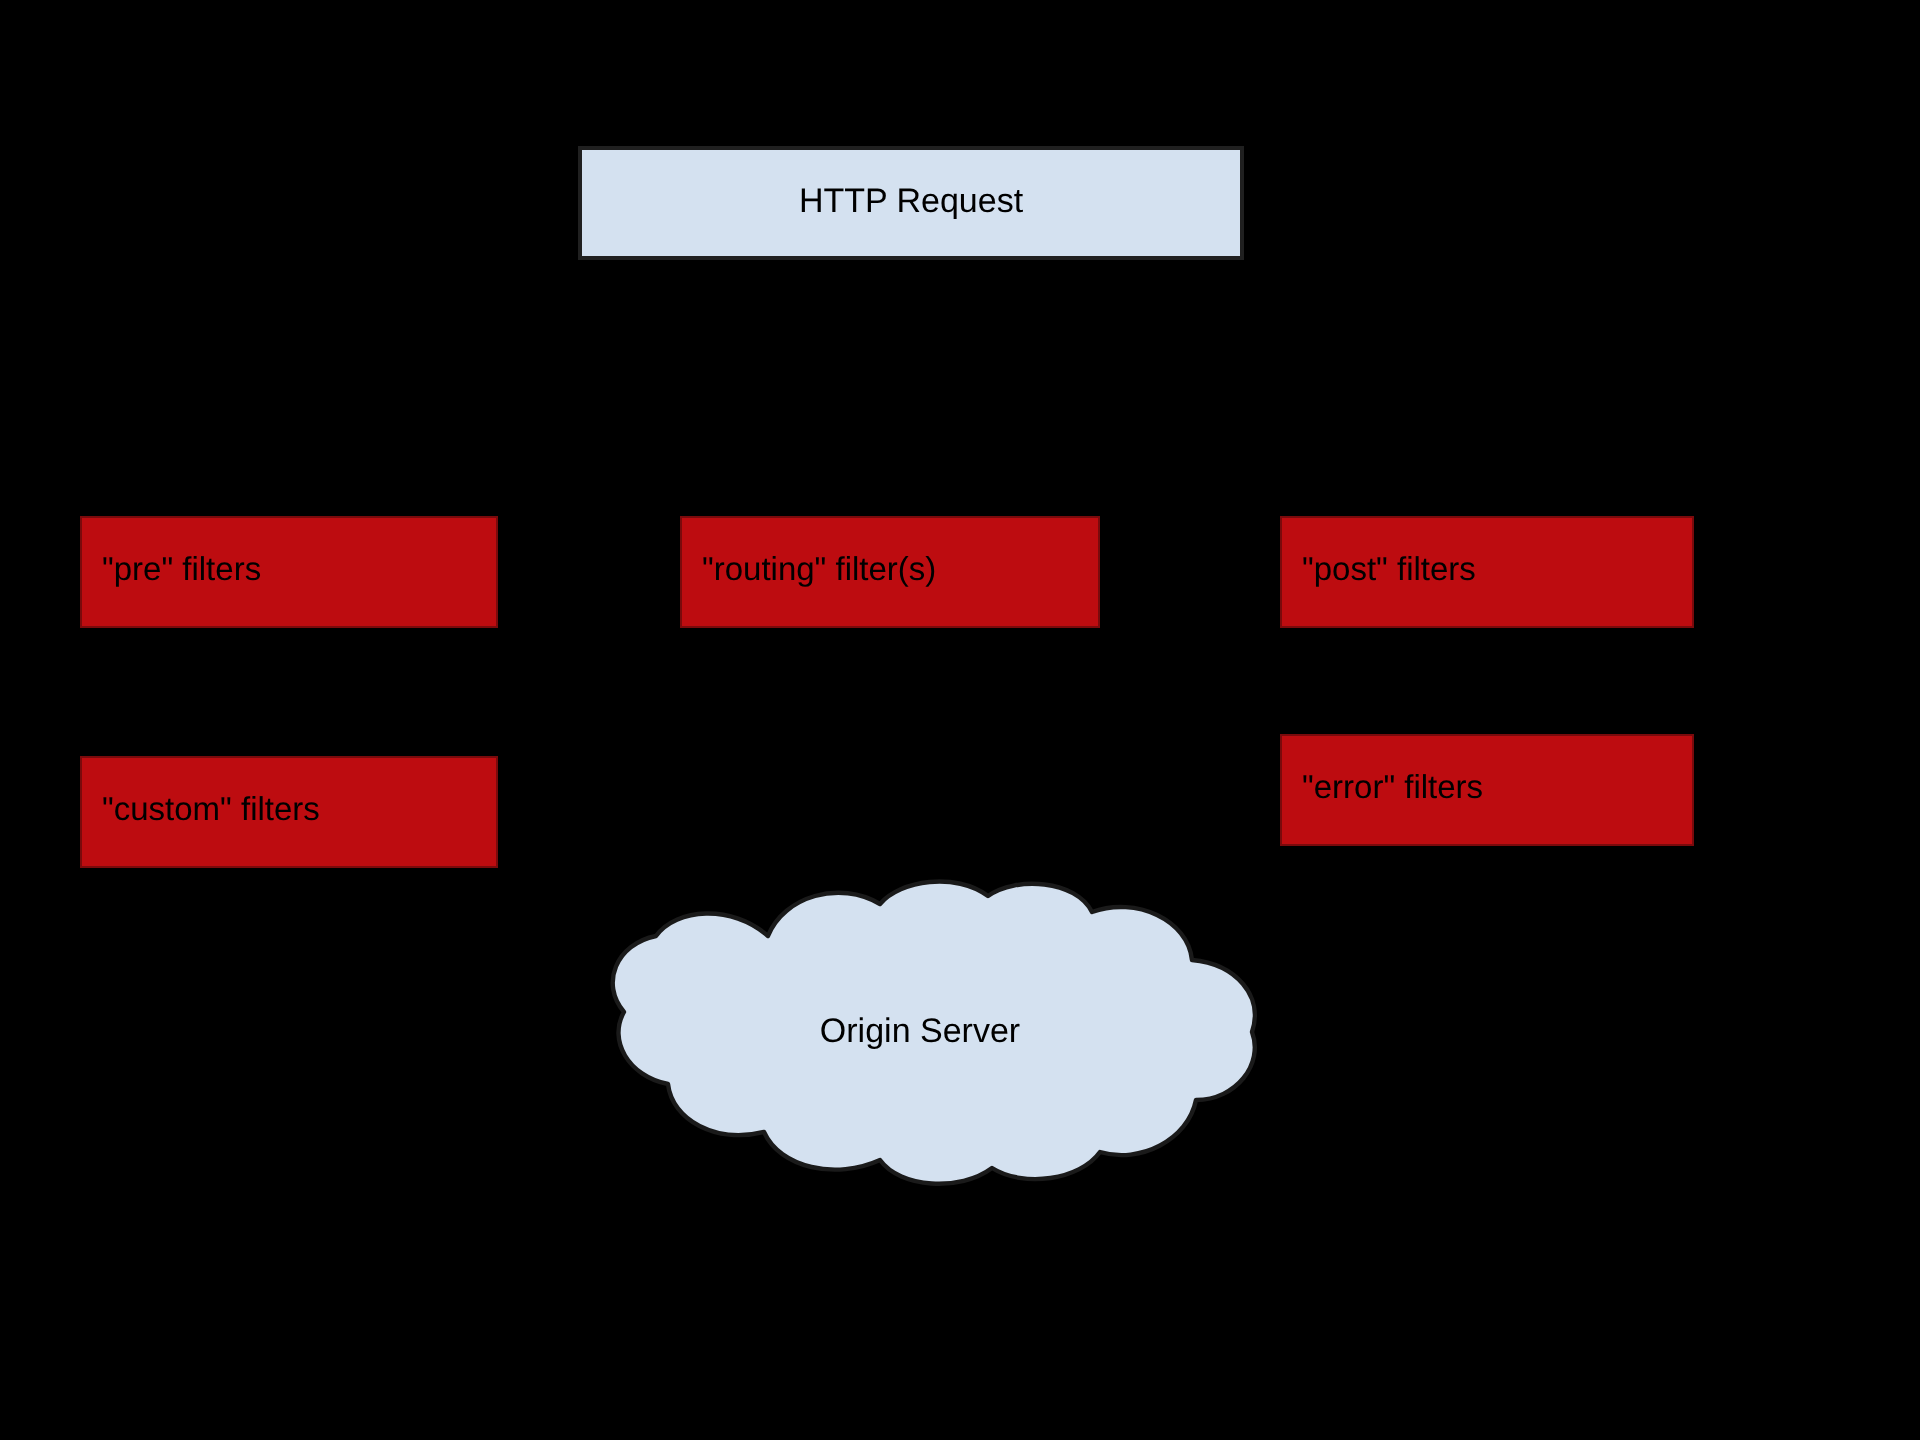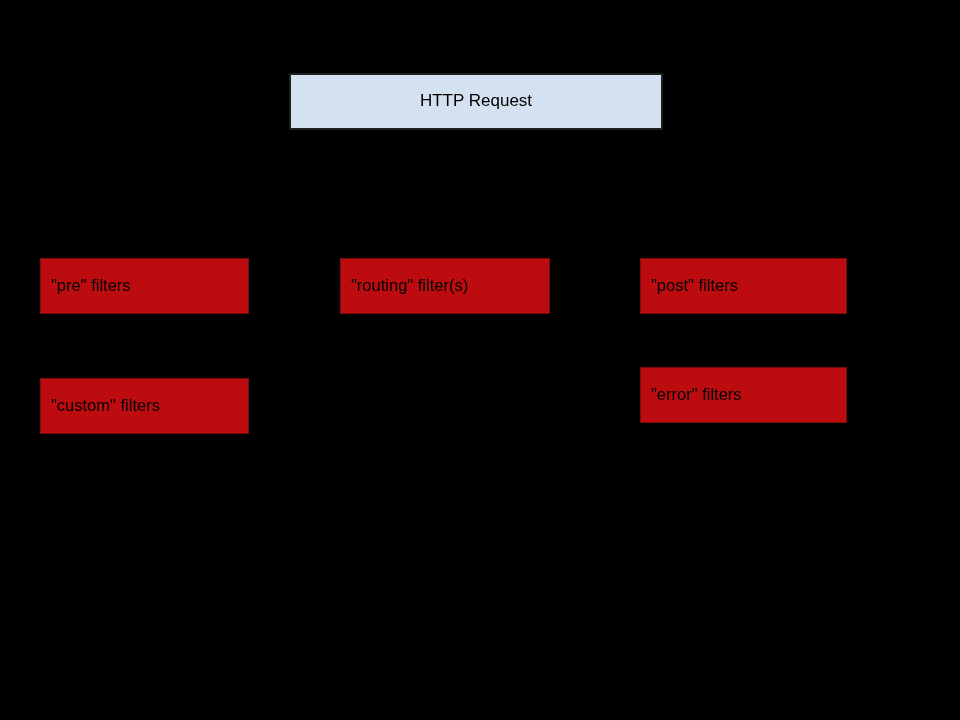--- a/index.html
+++ b/index.html
@@ -69,21 +69,21 @@
   }
 </style>
 </head>
 <body>
 
 <div id="canvas">
 
   <div class="connector" style="left:459px; top:130px; width:2px; height:128px;"></div>
   <div class="connector" style="left:459px; top:314px; width:2px; height:126px;"></div>
 
-  <div class="node box-blue" style="left:289px; top:73px; width:374px; height:57px;">
+  <div class="node box-blue" style="left:289px; top:73px; width:333px; height:57px;">
     <span>HTTP Request</span>
   </div>
 
   <div class="node box-red" style="left:40px; top:258px; width:209px; height:56px;">
     <span>"pre" filters</span>
   </div>
 
   <div class="node box-red" style="left:340px; top:258px; width:210px; height:56px;">
     <span>"routing" filter(s)</span>
   </div>
@@ -93,14 +93,36 @@
   </div>
 
   <div class="node box-red" style="left:40px; top:378px; width:209px; height:56px;">
     <span>"custom" filters</span>
   </div>
 
   <div class="node box-red" style="left:640px; top:367px; width:207px; height:56px;">
     <span>"error" filters</span>
   </div>
 
+  <div class="cloud-wrap" style="left:288px; top:438px; width:344px; height:155px;">
+    <svg width="344" height="155" viewBox="0 0 344 155">
+      <path d="M 96 30
+               C 104 10, 132 2, 152 14
+               C 162 2, 190 -2, 206 10
+               C 220 0, 250 2, 258 18
+               C 280 10, 306 22, 308 42
+               C 330 44, 344 60, 338 78
+               C 344 94, 330 112, 310 112
+               C 306 132, 282 144, 262 138
+               C 252 152, 224 156, 208 146
+               C 192 158, 162 156, 152 142
+               C 130 152, 102 146, 94 128
+               C 70 134, 48 122, 46 104
+               C 26 100, 16 82, 24 68
+               C 12 54, 20 34, 40 30
+               C 50 16, 78 14, 96 30 Z" fill="#d4e1f0" stroke="#1a1a1a" stroke-width="2.2" stroke-linejoin="round"></path>
+    </svg>
+    <div class="cloud-label">
+      <span>Origin Server</span>
+    </div>
+  </div>
 
 </div>
 
 </body></html>

